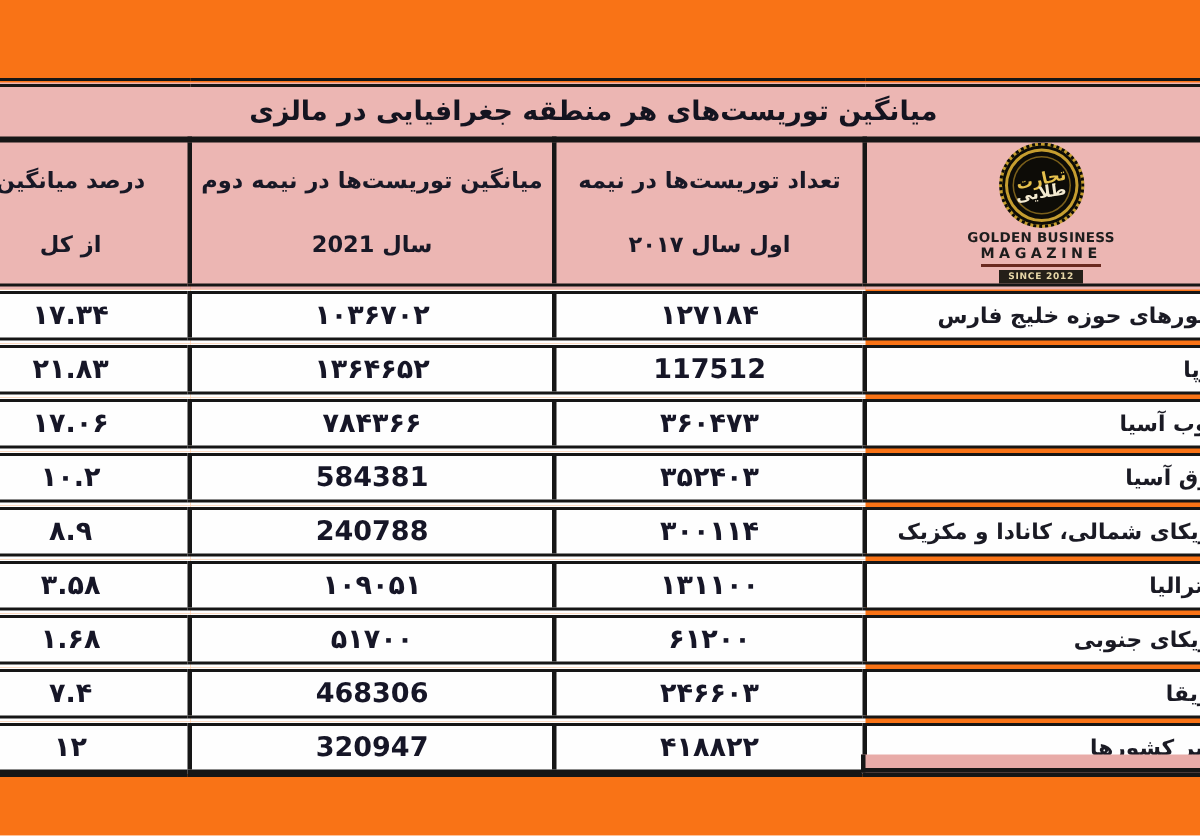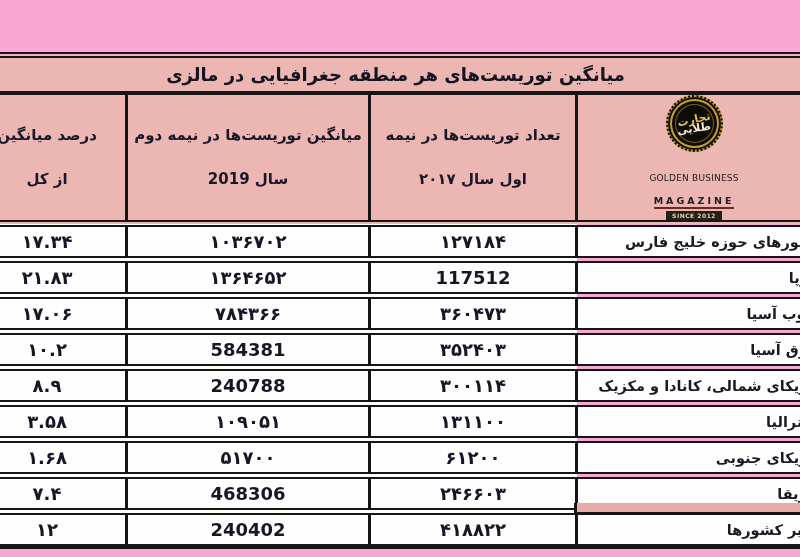--- a/index.html
+++ b/index.html
@@ -1,17 +1,17 @@
 <!DOCTYPE html>
 <html lang="fa"><head>
 <meta charset="utf-8">
 <style>
   html,body{margin:0;padding:0;background:#ffffff;}
   .canvas{
-    position:relative;width:800px;height:557px;background:#f9a8d4;
+    position:relative;width:800px;height:557px;background:#f97316;
     overflow:hidden;font-family:"DejaVu Sans",sans-serif;
   }
   table.tbl{
     position:absolute;top:52px;left:-34px;width:856px;
     border-collapse:collapse;table-layout:fixed;direction:rtl;
   }
   .c-label{width:247px;}.c-count{width:207px;}.c-avg{width:243px;}.c-percent{width:159px;}
   .tbl th,.tbl td{
     border-left:3px solid #161616;border-right:3px solid #161616;
     vertical-align:middle;padding:0;
@@ -47,22 +47,22 @@
   .seal{
     width:53px;height:53px;border-radius:50%;background:#0d0c07;
     border:2px dotted #c59d2f;
     box-shadow:inset 0 0 0 2px #0d0c07,inset 0 0 0 4px #c59d2f,
                inset 0 0 0 7px #0d0c07,inset 0 0 0 8px #7a5f1a;
     display:flex;align-items:center;justify-content:center;
   }
   .calli{text-align:center;line-height:1;}
   .calli .c1{display:block;font-size:11px;font-weight:bold;color:#e5c04c;transform:rotate(-12deg);}
   .calli .c2{display:block;font-size:11px;font-weight:bold;color:#f3ead0;transform:rotate(-8deg);margin-top:-2px;}
-  .lg1{margin-top:21px;font-size:9px;font-weight:normal;letter-spacing:.2px;color:#1d1d1d;white-space:nowrap;}
-  .lg2{margin-top:12px;font-size:9.5px;font-weight:bold;letter-spacing:3px;color:#1d1d1d;
+  .lg1{margin-top:2px;font-size:9px;font-weight:bold;letter-spacing:.2px;color:#1d1d1d;white-space:nowrap;}
+  .lg2{margin-top:0;font-size:9.5px;font-weight:bold;letter-spacing:3px;color:#1d1d1d;
        border-bottom:2px solid #6b2a20;padding:0 0 1px 0;white-space:nowrap;}
   .lg3{margin-top:2px;font-size:6px;line-height:9px;letter-spacing:.5px;color:#e7d7a7;
        background:#241f18;padding:0 6px;white-space:nowrap;}
   
   .pink-tail{
     position:absolute;left:574px;top:503px;width:226px;height:9px;
     background:#e8aba8;border-left:3px solid #161616;border-bottom:3px solid #161616;
   }
 </style>
 </head>
@@ -93,21 +93,21 @@
             <div class="lg2">MAGAZINE</div>
             <div class="lg3">SINCE 2012</div>
           </div>
         </th>
         <th class="hdr">
           <span class="hl">تعداد توریست‌ها در نیمه</span>
           <span class="hl">اول سال ۲۰۱۷</span>
         </th>
         <th class="hdr">
           <span class="hl">میانگین توریست‌ها در نیمه دوم</span>
-          <span class="hl">سال 2019</span>
+          <span class="hl">سال 2021</span>
         </th>
         <th class="hdr">
           <span class="hl">درصد میانگین</span>
           <span class="hl">از کل</span>
         </th>
       </tr>
     </thead>
     <tbody>
       <tr>
         <td class="lbl">کشورهای حوزه خلیج فارس</td>
@@ -153,19 +153,19 @@
       </tr>
       <tr>
         <td class="lbl">آفریقا</td>
         <td class="num">۲۴۶۶۰۳</td>
         <td class="num">468306</td>
         <td class="num pct">۷.۴</td>
       </tr>
       <tr>
         <td class="lbl">سایر کشورها</td>
         <td class="num">۴۱۸۸۲۲</td>
-        <td class="num">240402</td>
+        <td class="num">320947</td>
         <td class="num pct">۱۲</td>
       </tr>
     </tbody>
   </table>
   <div class="pink-tail"></div>
 </div>
 
 </body></html>

